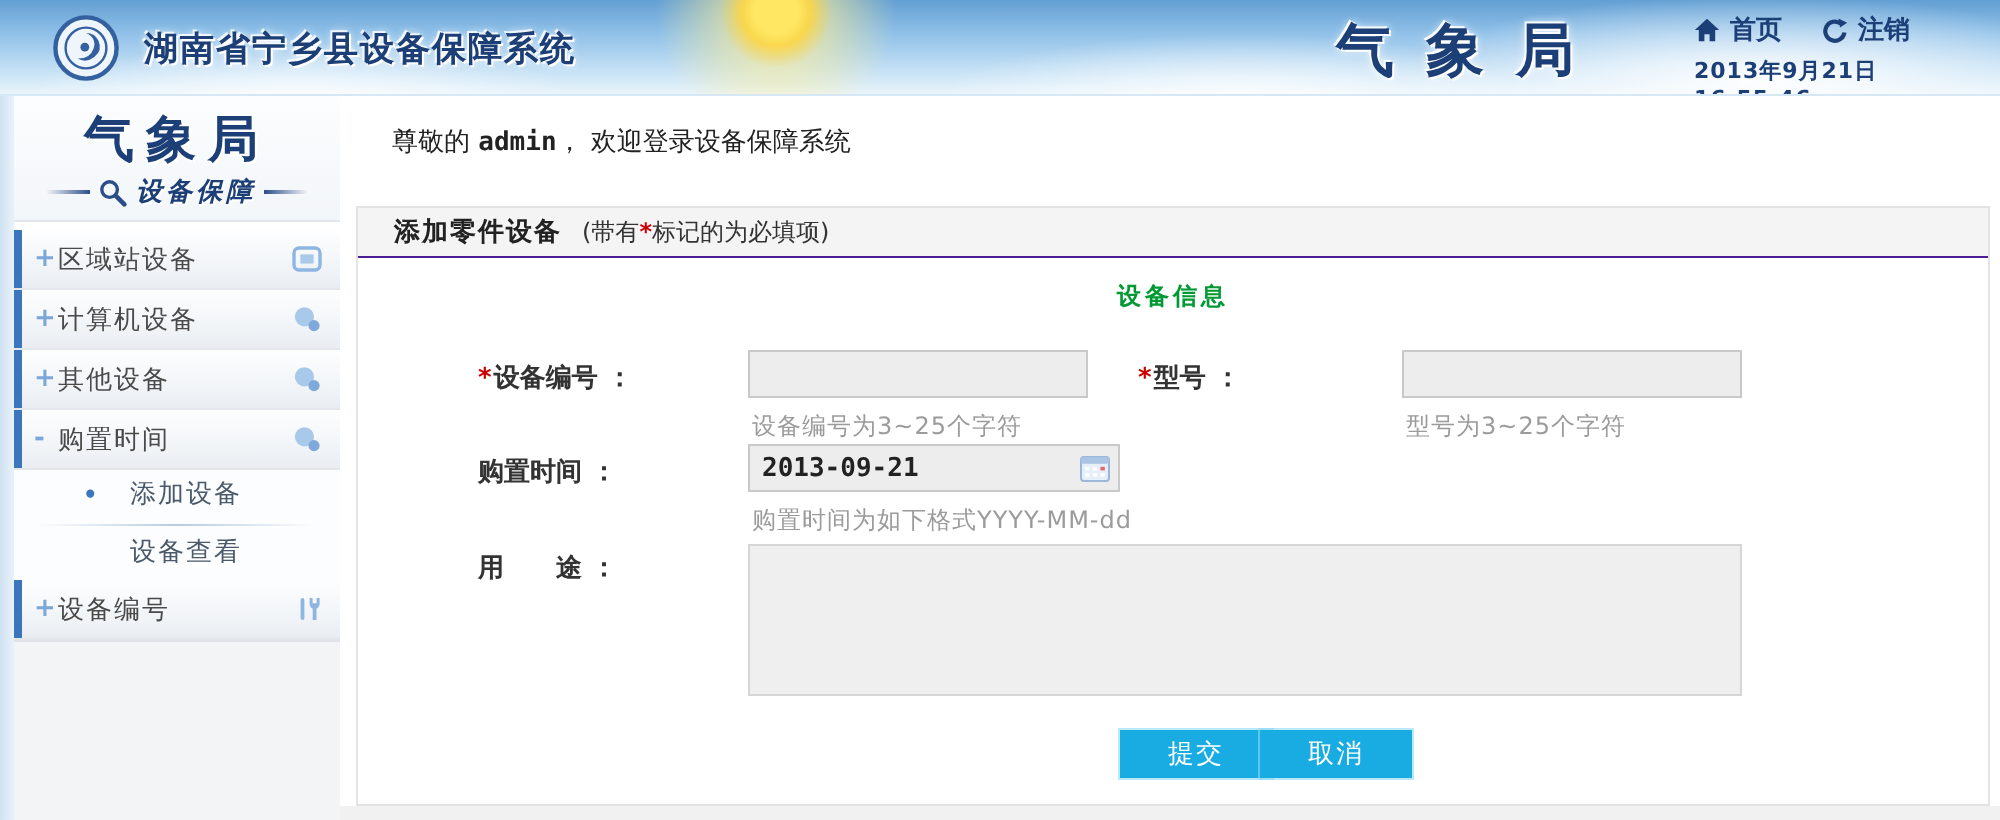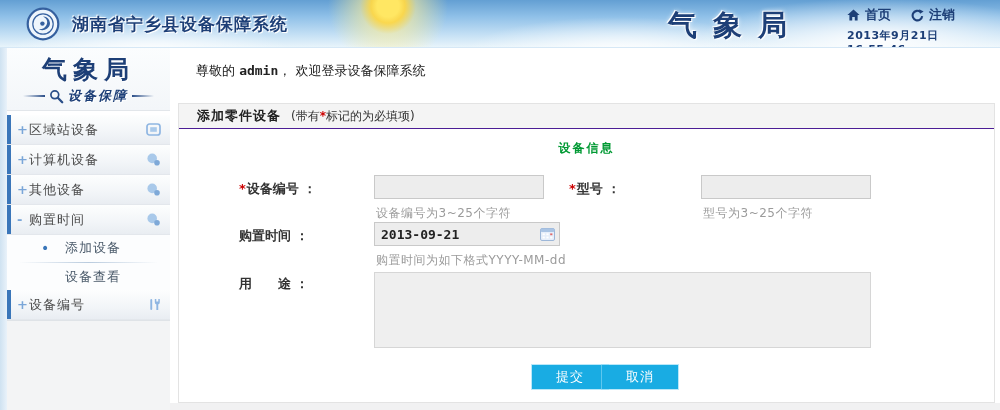--- a/index.html
+++ b/index.html
@@ -98,20 +98,21 @@
   .cal-btn { position:absolute; right:5px; top:5px; cursor:pointer; display:flex; }
   .f-textarea {
     position:absolute; left:195px; top:143px; width:497px; height:76px;
     background:#efefef; border:1px solid #d6d6d6; resize:none; outline:none;
     font-family:"DejaVu Sans","Liberation Sans",sans-serif; font-size:13px; padding:4px 6px;
   }
   .btn {
     position:absolute; top:236px; width:76px; height:24px; border:none; cursor:pointer;
     background:var(--button,#19ace3); color:#fff; font-size:13px; letter-spacing:1px;
     box-shadow:0 0 0 1px rgba(140,216,245,.6);
+    margin-left:28px;
   }
   .btn-submit { left:353px; }
   .btn-cancel { left:423px; }
   .footer-strip { position:absolute; left:0; bottom:0; width:100%; height:7px; background:#f1f1f2; }
 </style>
 </head>
 <body>
 
 <div id="page">
 

